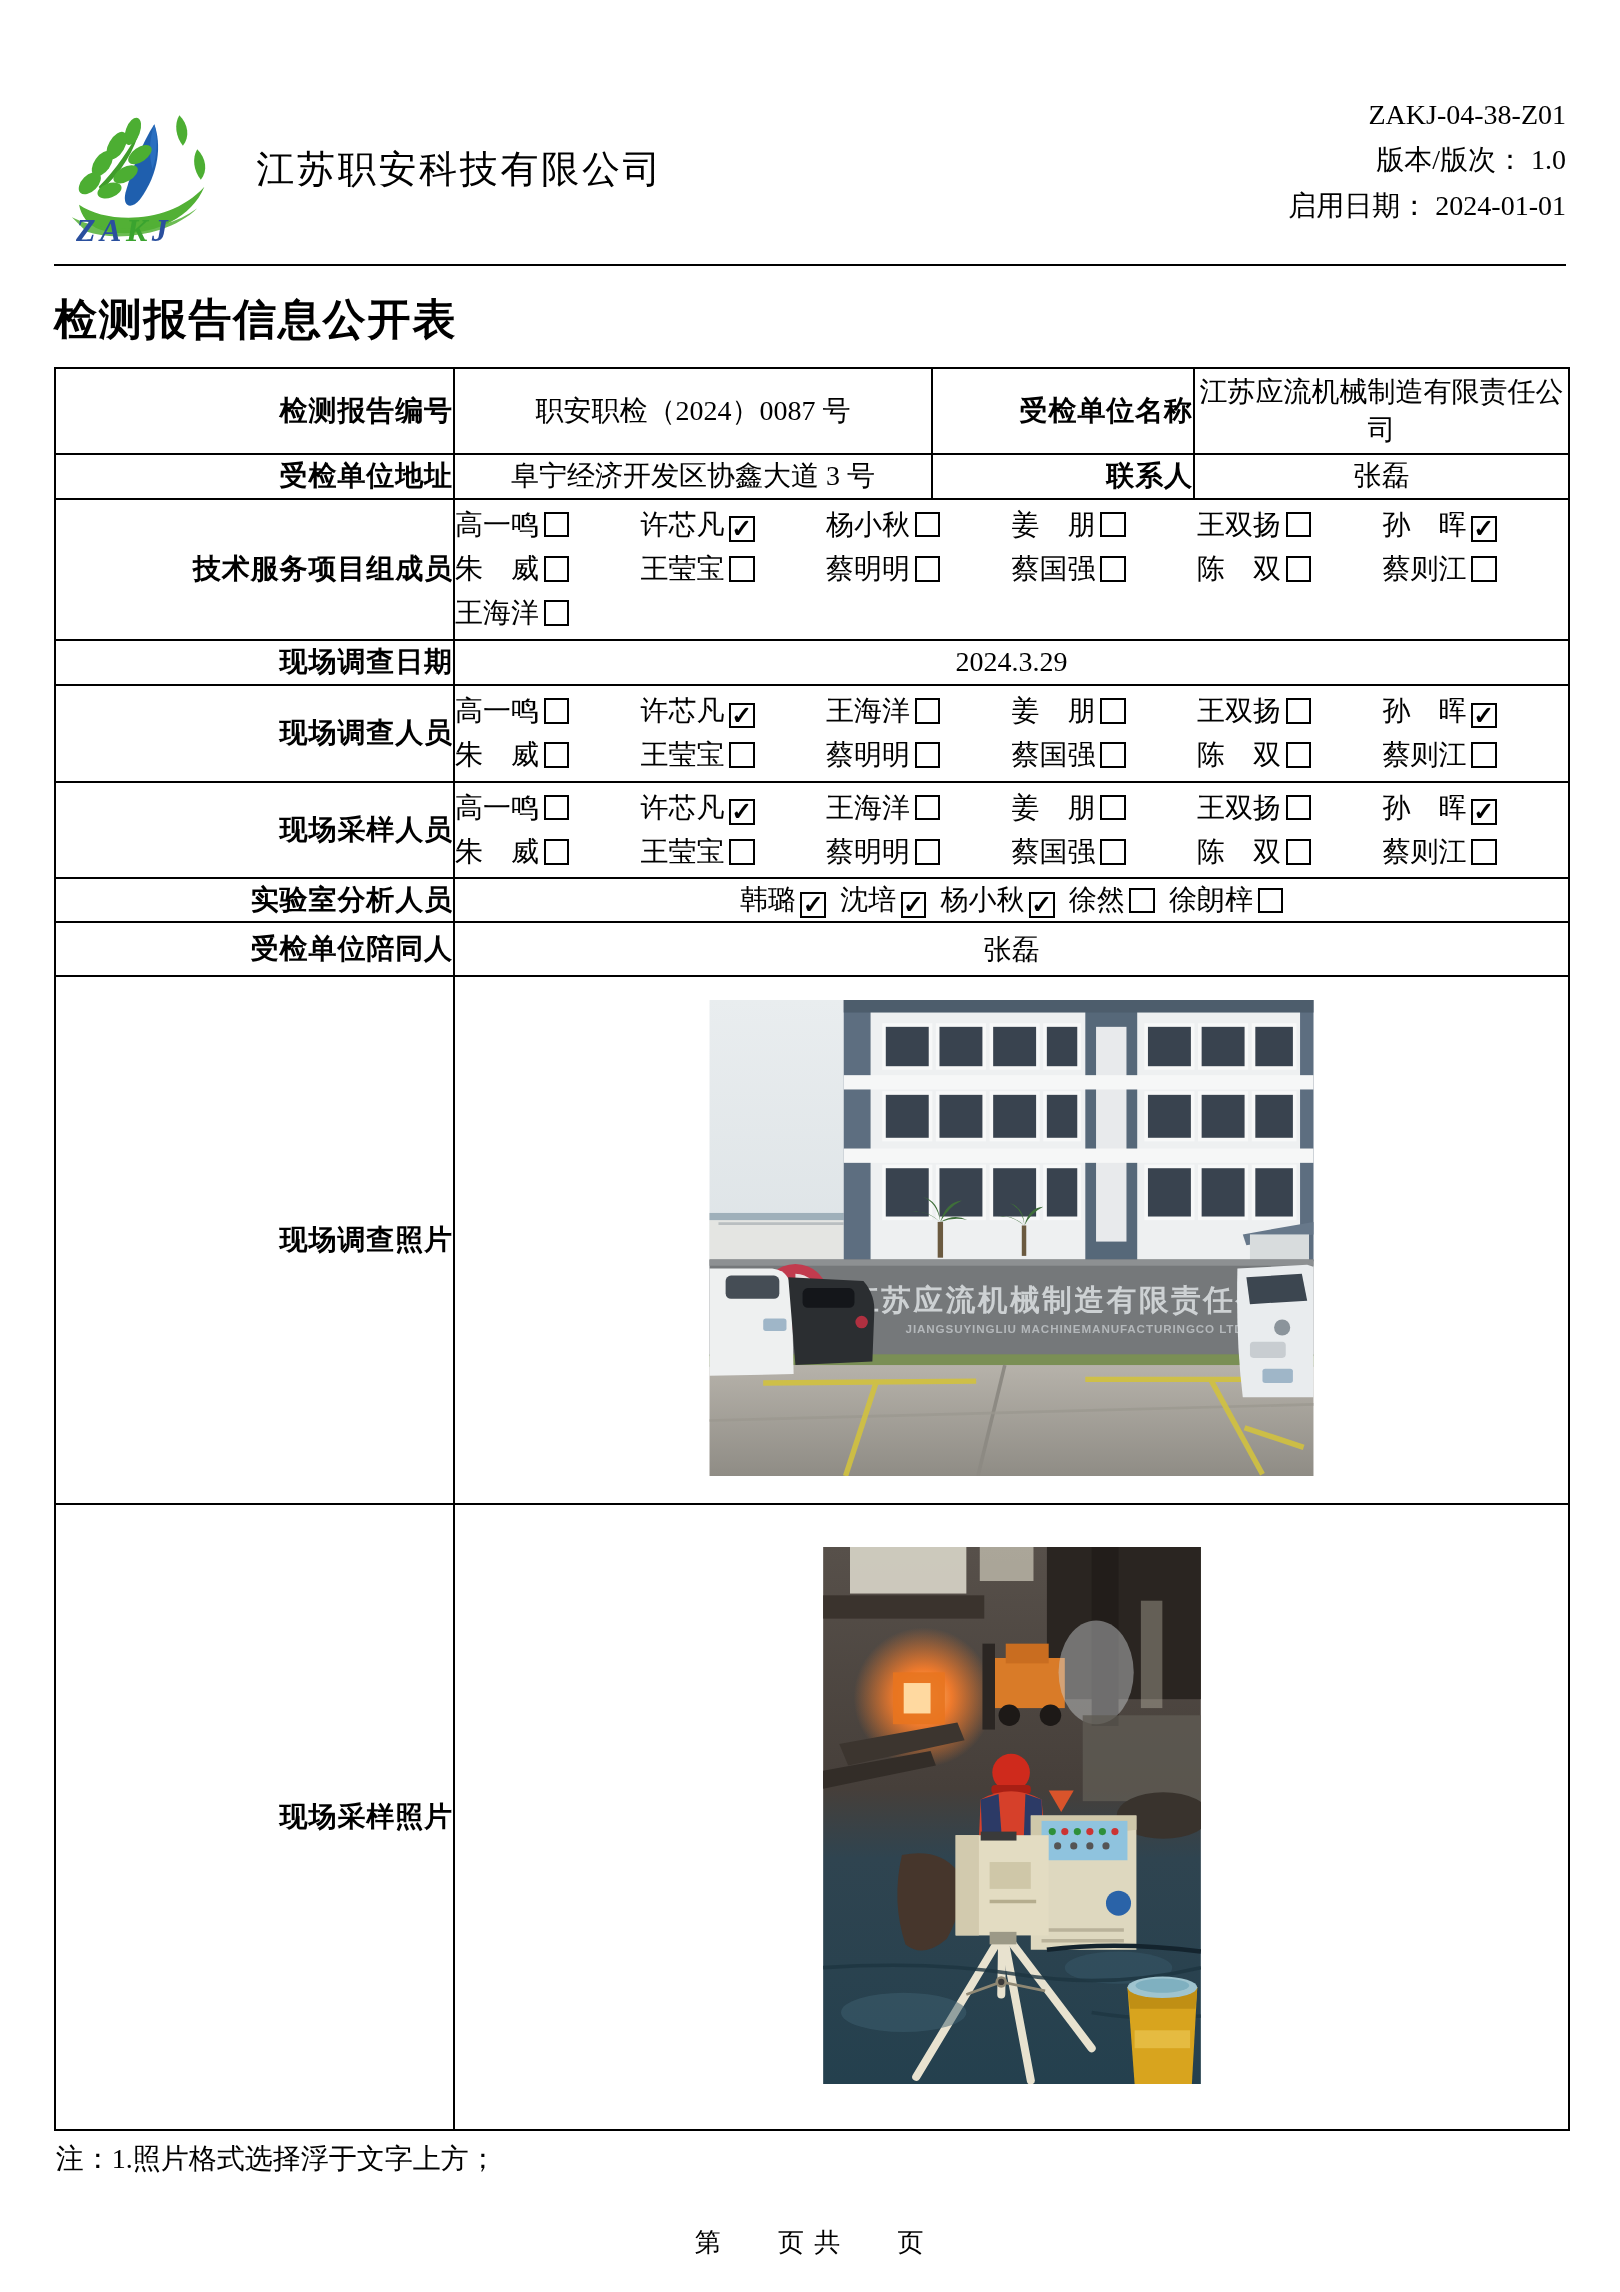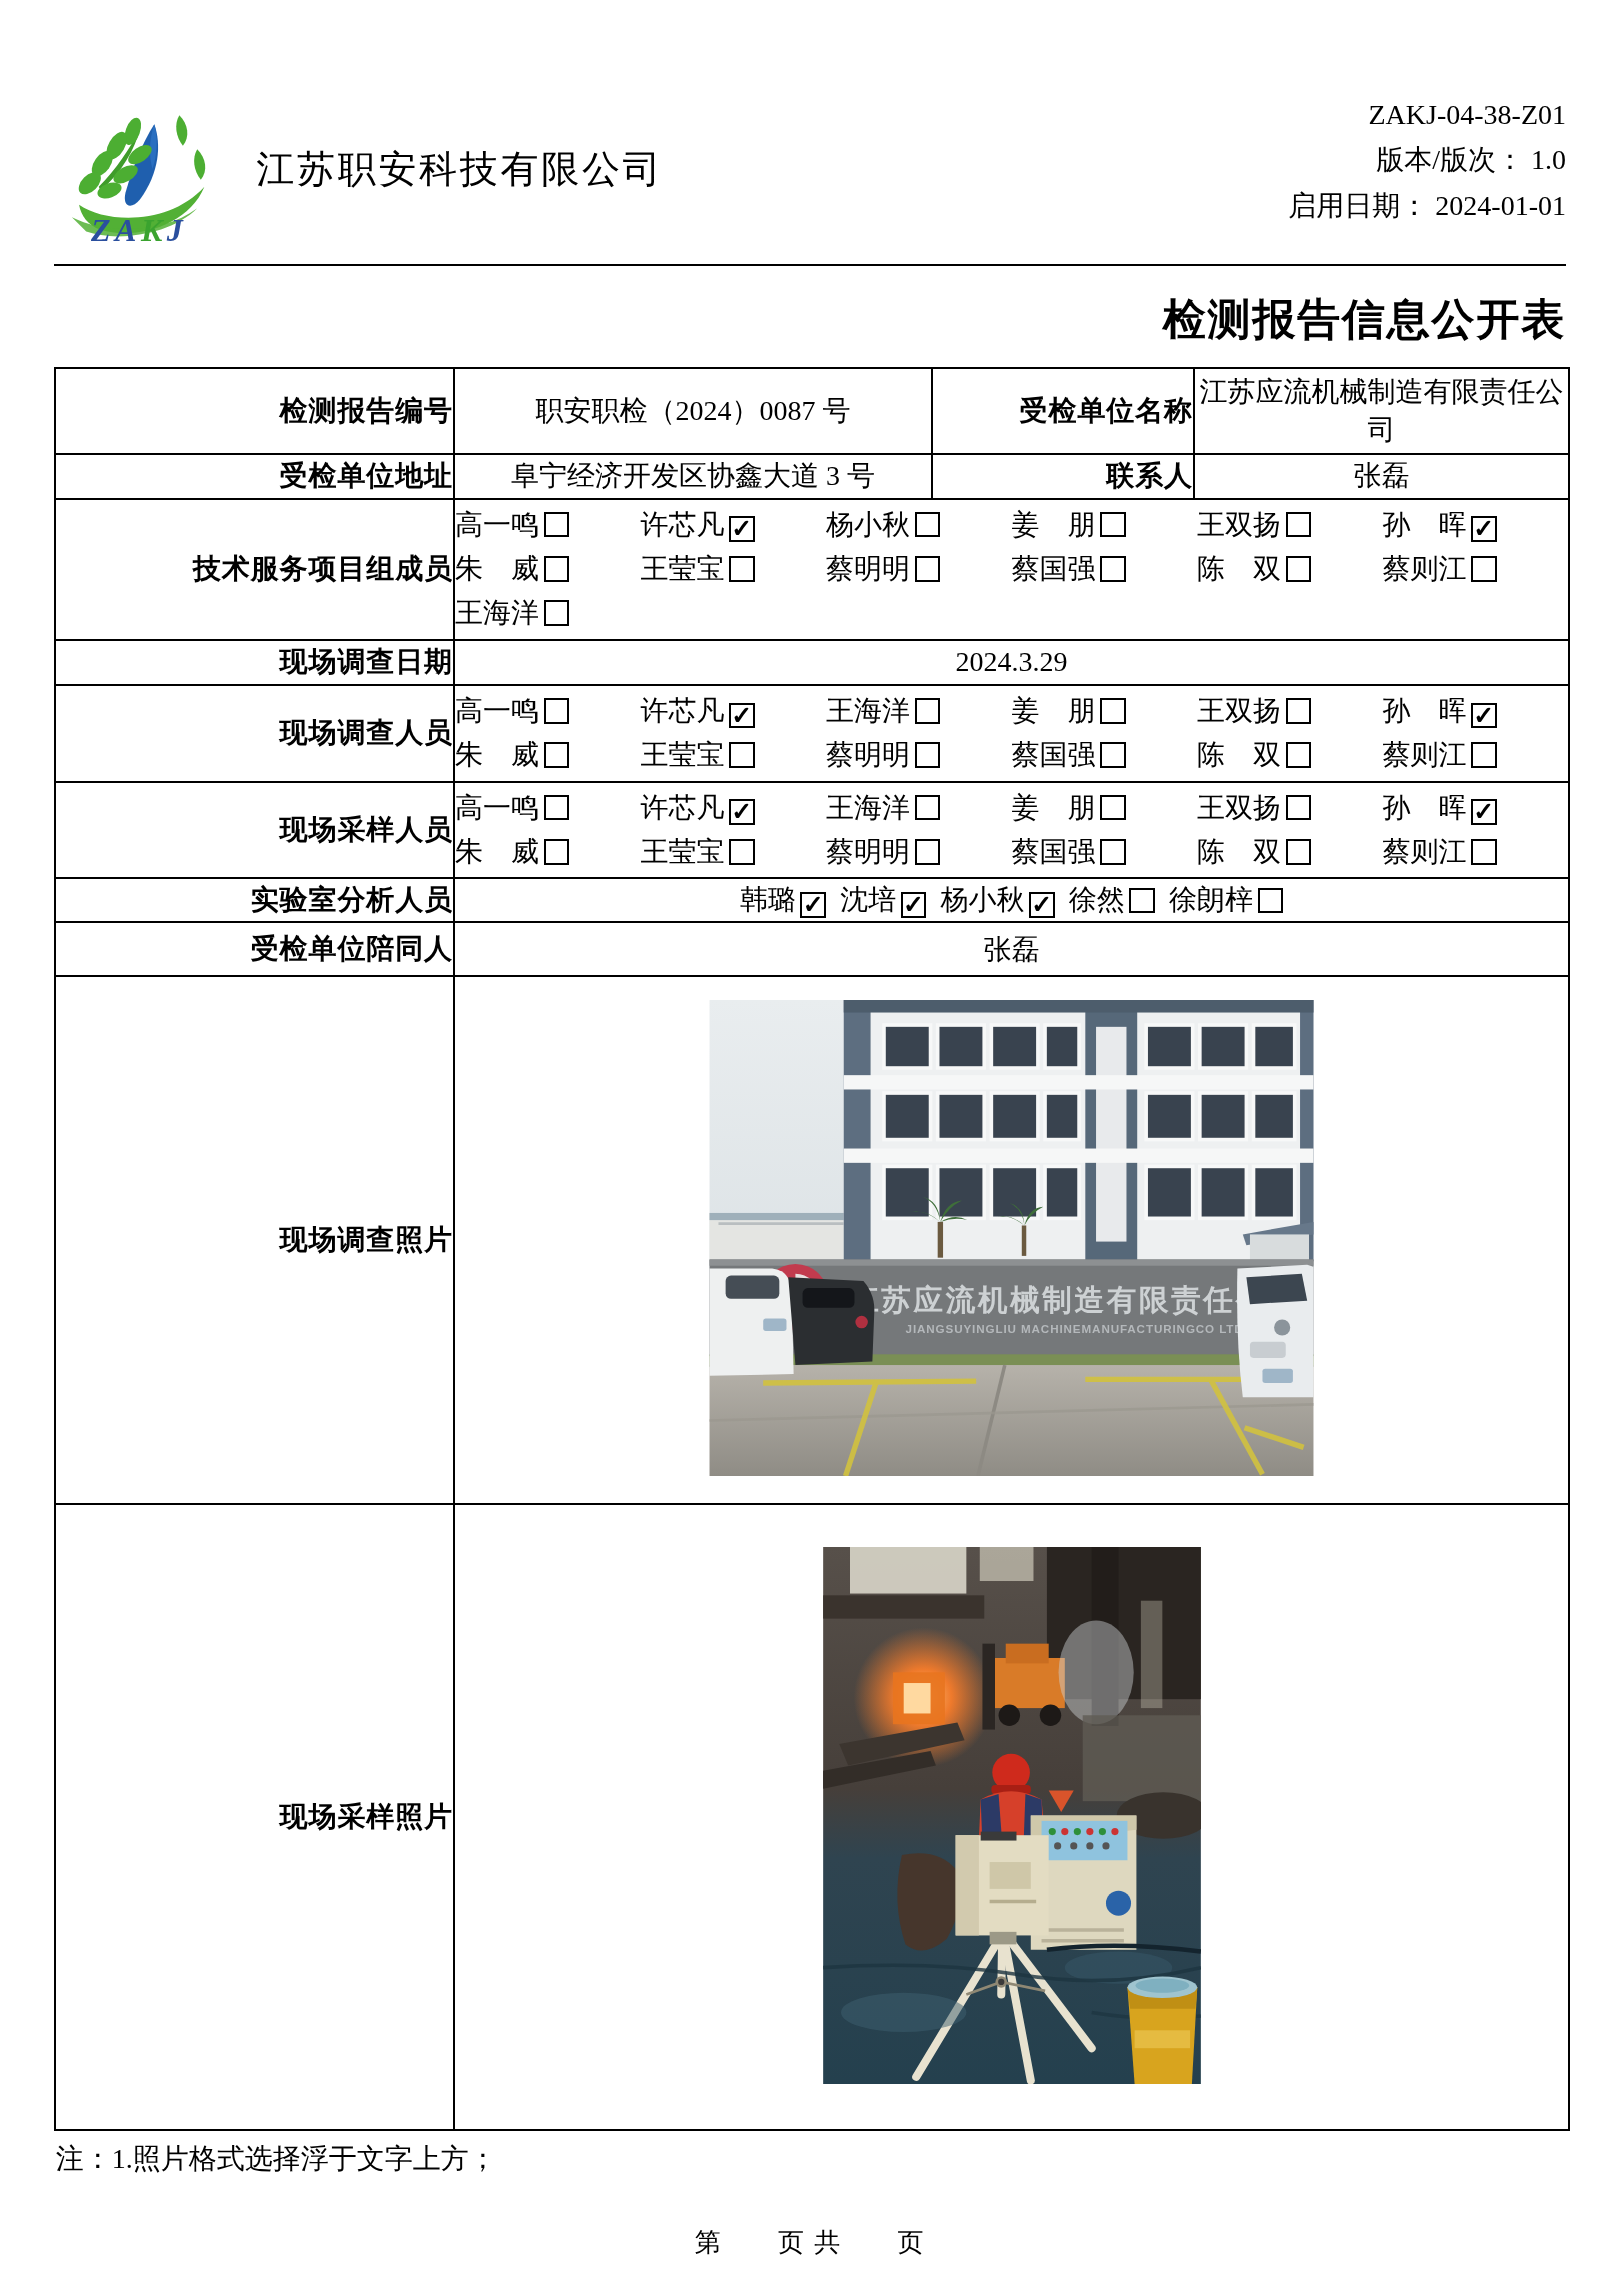--- a/index.html
+++ b/index.html
@@ -4,27 +4,27 @@
 <style>
   html,body { margin:0; padding:0; background:#888; }
   .page {
     position:relative; width:1620px; height:2293px; background:#ffffff;
     margin:0 auto; box-sizing:border-box; padding:90px 54px 0 54px;
     font-family:"Liberation Serif", serif; color:#000;
   }
   
   .hdr { display:flex; align-items:flex-start; border-bottom:2.7px solid #000; padding-bottom:12.5px; height:161px; }
   .logo-wrap { width:188px; height:157px; position:relative; flex:0 0 auto; }
-  .logo-zakj { position:absolute; left:37px; bottom:-1.8px; font-family:"Liberation Serif", serif;
+  .logo-zakj { position:absolute; left:22px; bottom:-1.8px; font-family:"Liberation Serif", serif;
     font-style:italic; font-weight:bold; font-size:32px; letter-spacing:4.5px; color:#2a4f9e; }
   .logo-zakj .k { color:#3aa32f; }
   .co-name { font-size:38px; letter-spacing:2.7px; margin:54px 0 0 14.3px; flex:1 1 auto; }
   .hdr-right { text-align:right; font-size:28px; line-height:1.62; margin-top:1.8px; white-space:nowrap; }
   
-  .doc-title { text-align:right; font-family:"Liberation Sans", sans-serif; font-weight:bold;
+  .doc-title { text-align:left; font-family:"Liberation Sans", sans-serif; font-weight:bold;
     font-size:43px; letter-spacing:1.8px; margin:25px 0 18px 0; }
   
   table.main { border-collapse:collapse; width:1514px; table-layout:fixed; }
   table.main td { border:2.7px solid #000; padding:0; vertical-align:middle; overflow:hidden; }
   .lbl { font-family:"Liberation Sans", sans-serif; font-weight:bold; font-size:28px;
     text-align:right; letter-spacing:0.9px; }
   .val { font-size:28px; text-align:center; line-height:1.35; padding:3.6px 9px; }
   .people { padding:7.2px 125px 7.2px 12.5px; }
   .p-line { display:grid; grid-template-columns:repeat(6,1fr); margin:6.3px 0; }
   .p-item { font-size:28px; white-space:nowrap; }

